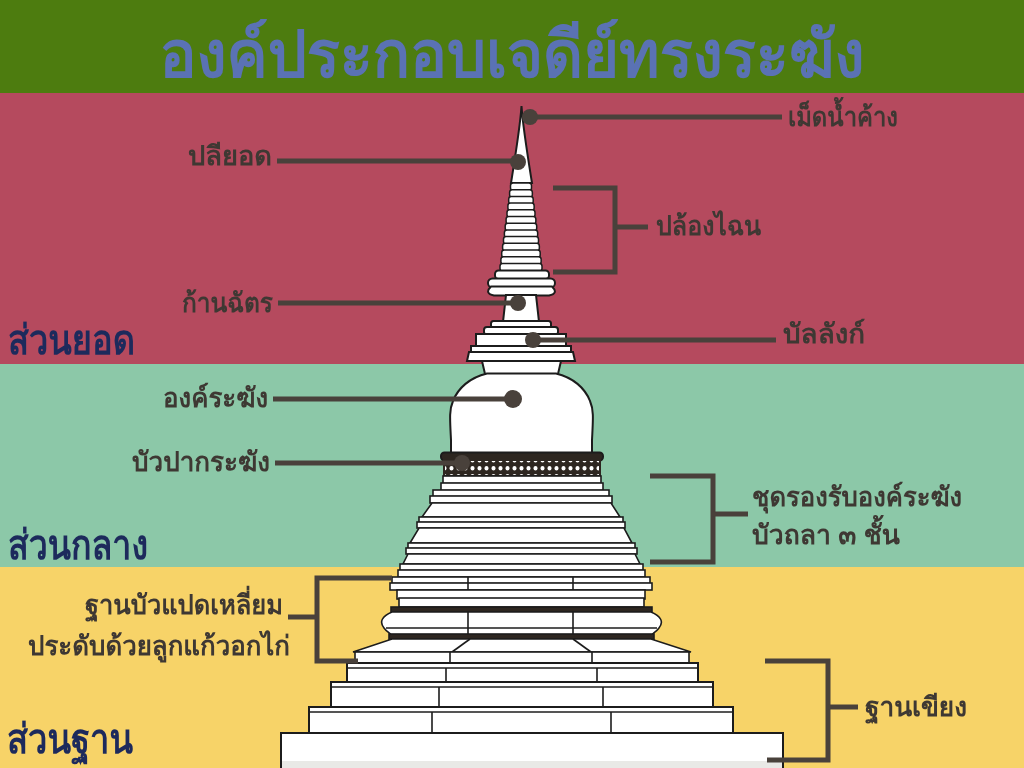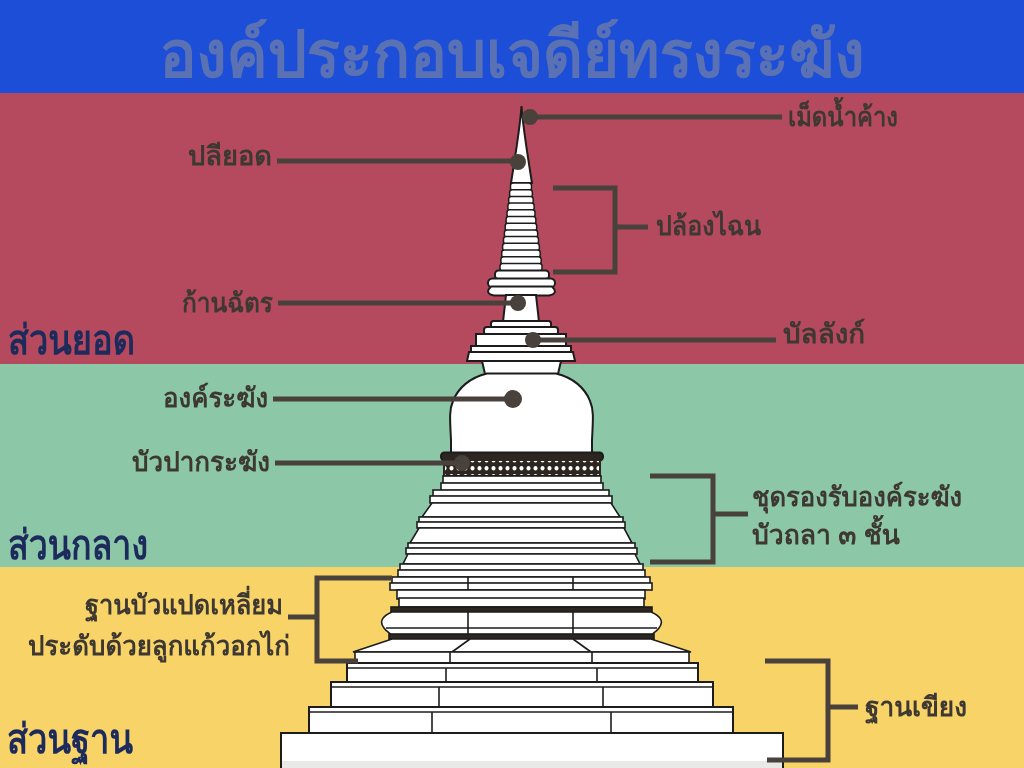--- a/index.html
+++ b/index.html
@@ -1,17 +1,17 @@
 <!DOCTYPE html>
 <html><head>
 <meta charset="utf-8">
 <style>
   * { margin:0; padding:0; box-sizing:border-box; }
   body { width:1024px; height:768px; overflow:hidden; font-family:"Liberation Sans", sans-serif; }
-  #stage { position:relative; width:1024px; height:768px; background:#1d4ed8; }
+  #stage { position:relative; width:1024px; height:768px; background:#4d7c0f; }
   .band { position:absolute; left:0; width:1024px; }
   #band-top    { top:93px;  height:271px; background:#b54a5e; }
   #band-middle { top:364px; height:203px; background:#8cc8a8; }
   #band-base   { top:567px; height:201px; background:#f7d368; }
   svg { position:absolute; top:0; left:0; }
   text { font-family:"Liberation Sans", sans-serif; font-weight:bold; }
   .lbl { font-size:27px; fill:#3e3833; }
   .sec { font-size:41px; fill:#1d2a5c; }
   .ttl { font-size:65px; fill:#5a72b4; }
 </style>

